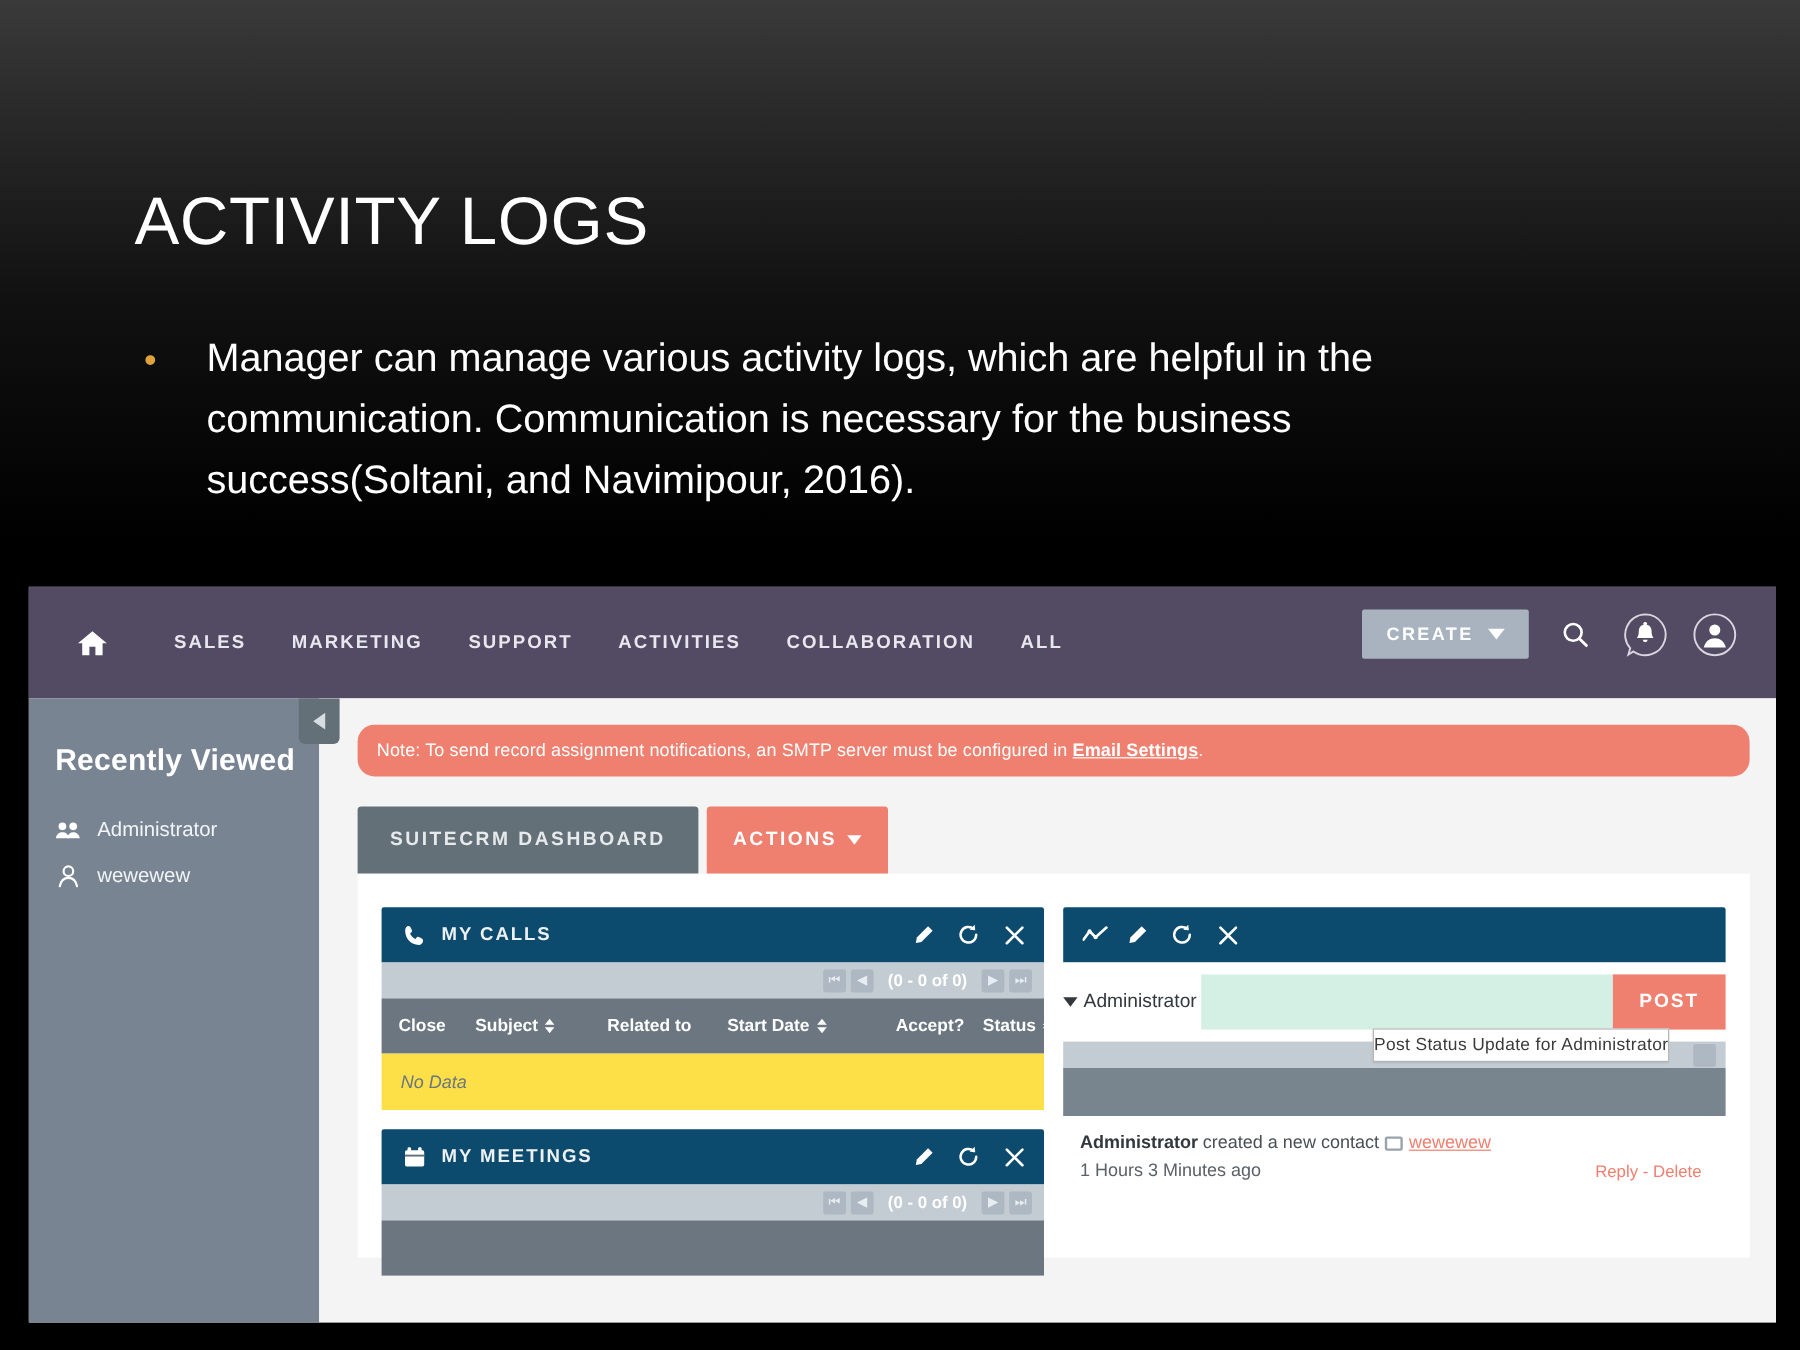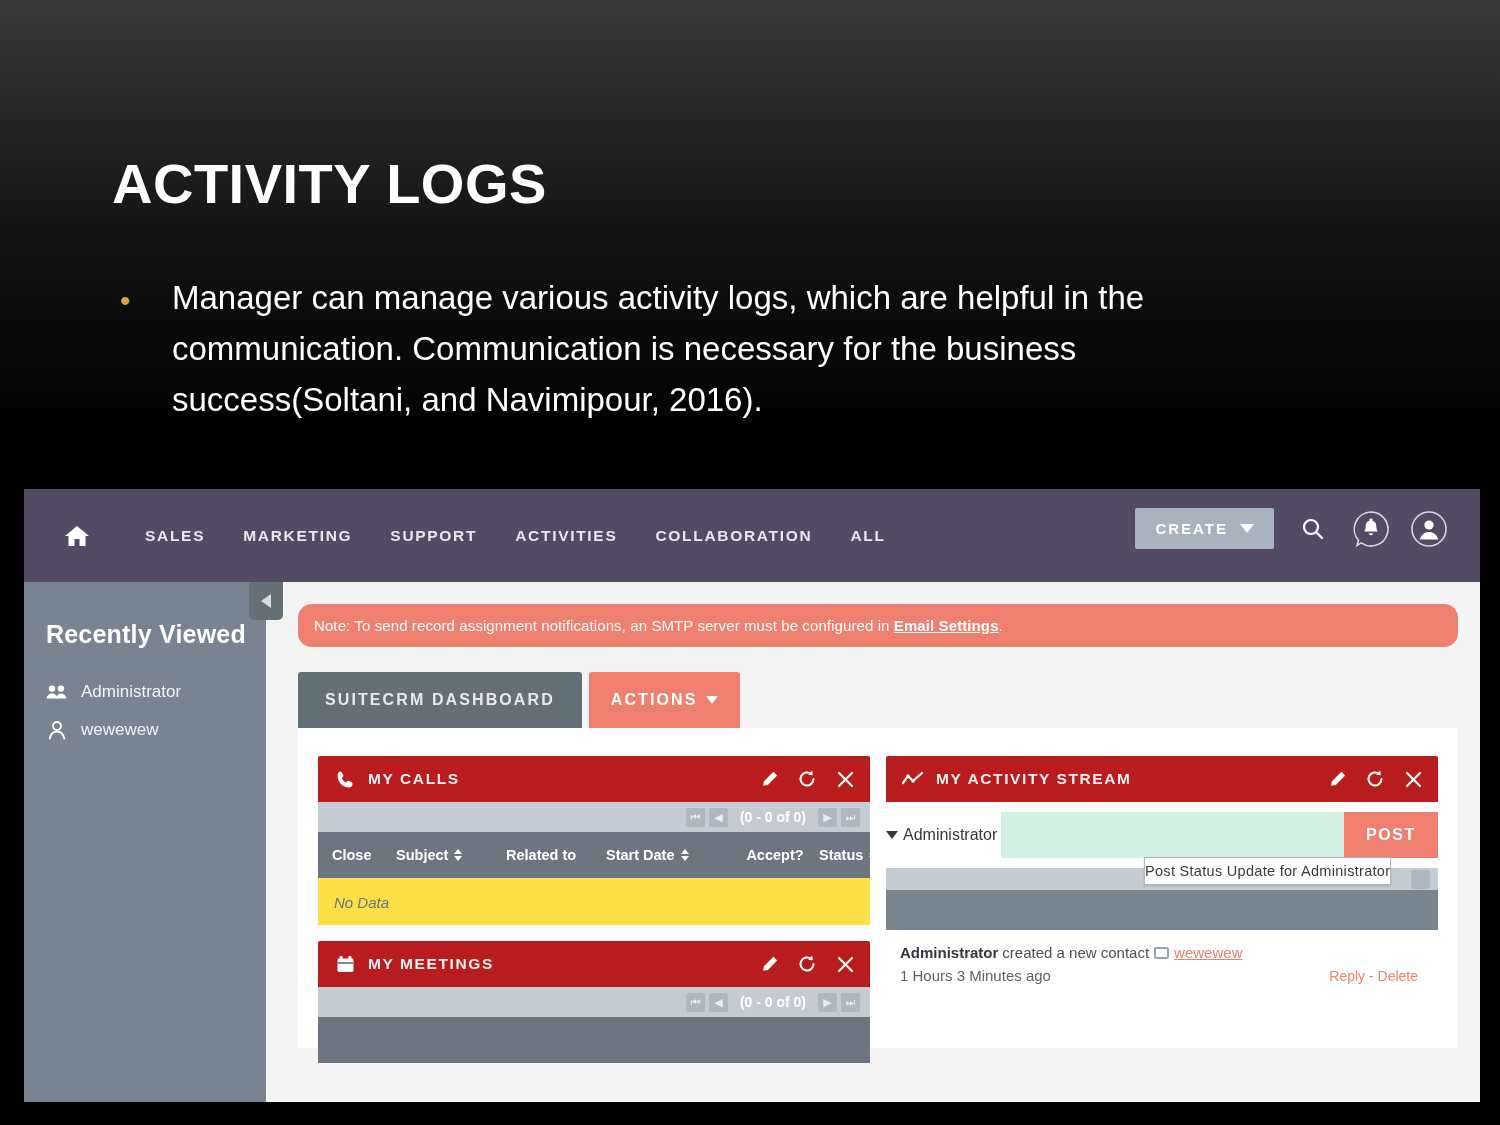--- a/index.html
+++ b/index.html
@@ -22,21 +22,21 @@
     background:
       linear-gradient(180deg, #3a3a3a 0%, #2a2a2a 8%, #111111 22%, #000000 40%, #000000 100%);
   }
 
   
   .slide-title {
     position: absolute;
     left: 112px;
     top: 155px;
     font-size: 56px;
-    font-weight: 700;
+    font-weight: 400;
     color: #ffffff;
     letter-spacing: 0.5px;
     line-height: 1.05;
     white-space: nowrap;
   }
 
   
   .bullet-block {
     position: absolute;
     left: 112px;
@@ -270,21 +270,21 @@
     height: 320px;
     display: flex;
     gap: 16px;
   }
 
   .dash-col { flex: 1; min-width: 0; }
 
   
   .dashlet { margin-bottom: 16px; }
   .dashlet-head {
-    background: #b91c1c;
+    background: #0c4a6e;
     display: flex;
     align-items: center;
     height: 46px;
     padding: 0 14px 0 16px;
     border-radius: 2px 2px 0 0;
   }
   .dashlet-head .dh-icon {
     width: 22px; height: 20px;
     display: flex; align-items: center; justify-content: center;
     margin-right: 12px;
@@ -734,21 +734,20 @@
 
             <div class="dashlet">
               <div class="dashlet-head">
                 <span class="dh-icon">
                   <svg width="22" height="16" viewBox="0 0 22 16">
                       <polyline points="1,12 6,5 11,10 20,2" stroke="#ffffff" stroke-width="2.2" fill="none" stroke-linecap="round" stroke-linejoin="round"></polyline>
                       <circle cx="6" cy="5" r="1.7" fill="#ffffff"></circle>
                       <circle cx="11" cy="10" r="1.7" fill="#ffffff"></circle>
                     </svg>
                 </span>
-                <span class="dashlet-title">MY ACTIVITY STREAM</span>
                 <span class="dh-actions">
                   <span class="dh-btn">
                     <svg width="19" height="19" viewBox="0 0 19 19">
                         <path d="M13.4 1.8 l3.8 3.8 -9.4 9.4 -4.6 0.8 0.8-4.6 z" fill="#ffffff"></path>
                       </svg>
                   </span>
                   <span class="dh-btn">
                     <svg width="20" height="20" viewBox="0 0 20 20">
                         <path d="M16.5 10 a6.5 6.5 0 1 1 -2.2-4.9" stroke="#ffffff" stroke-width="2.1" fill="none" stroke-linecap="round"></path>
                         <path d="M15.2 1.6 l0.5 4.6 -4.6-0.4 z" fill="#ffffff"></path>

